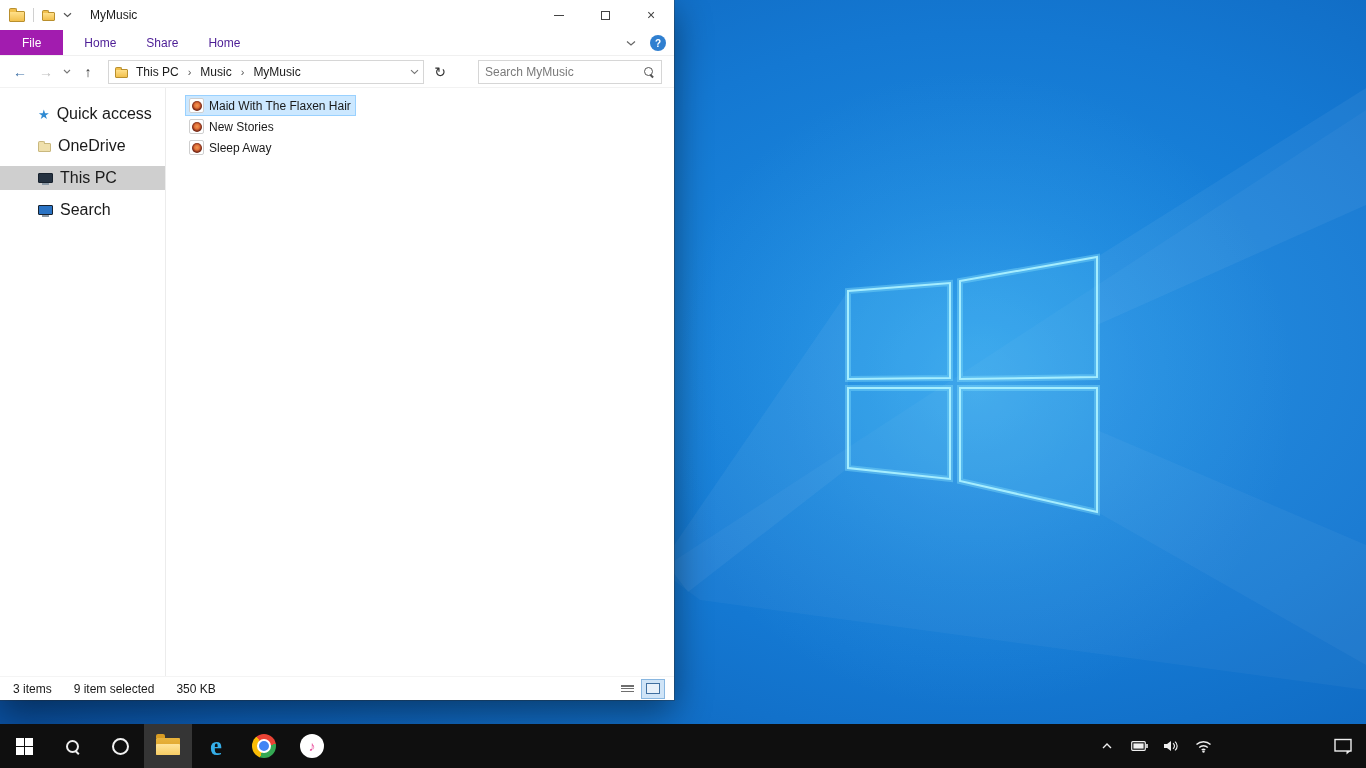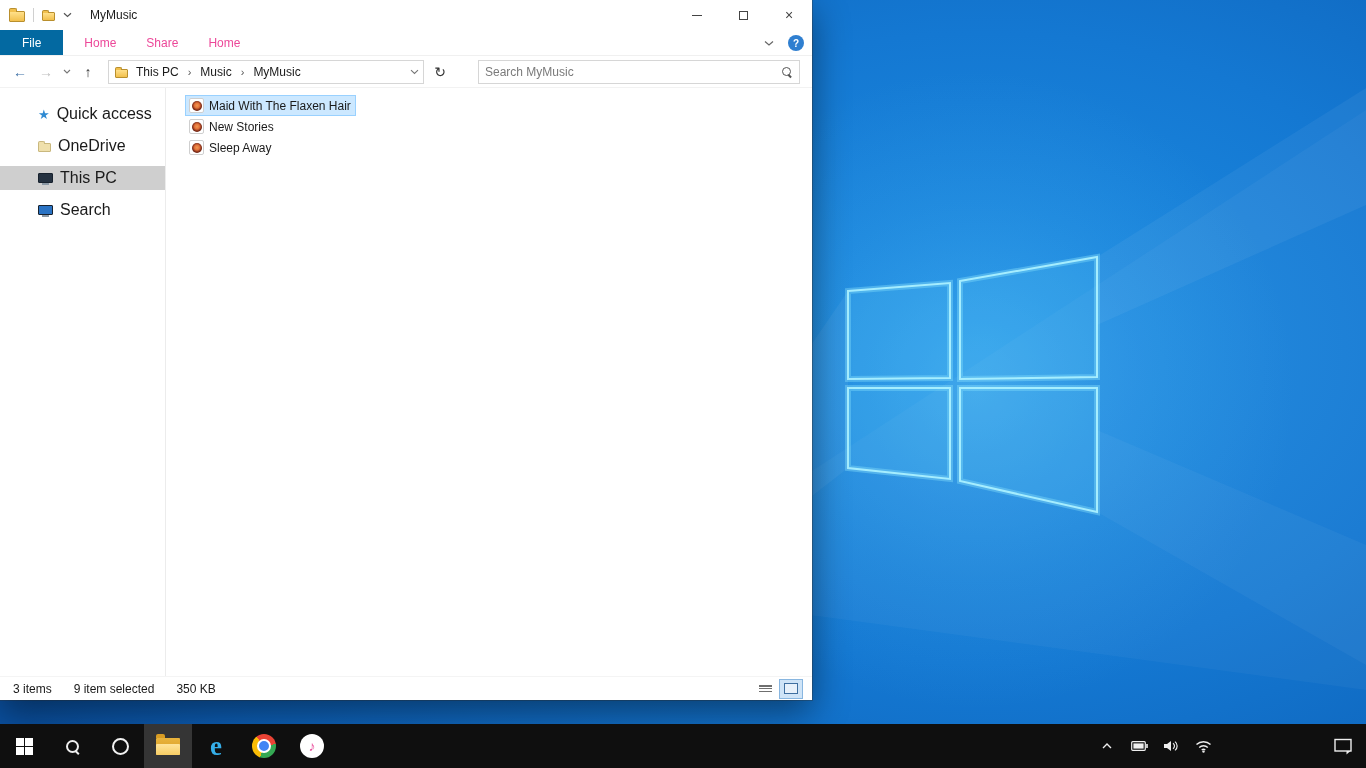--- a/index.html
+++ b/index.html
@@ -9,21 +9,21 @@
   
   .desktop {
     position:absolute; left:0; top:0; width:1366px; height:724px;
     background: radial-gradient(1100px 750px at 72% 48%, #1e8fe4 0%, #1478d2 42%, #0c5cb2 85%, #0a4f9e 100%);
     overflow:hidden;
   }
   .desktop svg { position:absolute; left:0; top:0; }
 
   
   .window {
-    position:absolute; left:0; top:0; width:812px; height:700px;
+    position:absolute; left:0; top:0; width:674px; height:700px;
     background:#fff;
     box-shadow: 0 12px 34px rgba(0,0,0,.45), 0 0 0 1px rgba(60,60,60,.35);
     display:flex; flex-direction:column;
   }
 
   
   .titlebar { height:30px; display:flex; align-items:center; flex:0 0 auto; }
   .titlebar .left { display:flex; align-items:center; gap:8px; padding-left:9px; }
   .qat-sep { width:1px; height:14px; background:#d0d0d0; }
   .title-text { margin-left:10px; font-size:12px; color:#1a1a1a; }
@@ -40,22 +40,22 @@
     background:#f2c04d; border:1px solid #b98f2d; border-bottom:0; border-radius:2px 2px 0 0; }
   .icon-folder.small { width:13px; height:9px; }
   .icon-folder.small::before { width:5px; height:2px; top:-3px; }
   .icon-folder.tan { background:#efe0ac; border-color:#c9b87e; }
   .icon-folder.tan::before { background:#efe0ac; border-color:#c9b87e; }
 
   .chev-svg { display:block; }
 
   
   .ribbon { height:26px; display:flex; align-items:stretch; position:relative; border-bottom:1px solid #f0f0f0; flex:0 0 auto; }
-  .tab { display:flex; align-items:center; padding:0 15px; font-size:12px; color:#ec4899; }
-  .tab.file { background:#0369a1; color:#fff; padding:0 22px; margin-right:6px; }
+  .tab { display:flex; align-items:center; padding:0 15px; font-size:12px; color:#4c1d95; }
+  .tab.file { background:#a21caf; color:#fff; padding:0 22px; margin-right:6px; }
   .ribbon-right { position:absolute; right:8px; top:0; height:26px; display:flex; align-items:center; gap:14px; }
   .help-circle { width:16px; height:16px; border-radius:50%; background:#2f7fd0; color:#fff;
     font-size:10px; font-weight:bold; display:flex; align-items:center; justify-content:center; }
 
   
   .navrow { height:32px; display:flex; align-items:center; padding:0 8px 0 8px; gap:2px; flex:0 0 auto; border-bottom:1px solid #f2f2f2; }
   .nav-btn { width:24px; height:24px; display:flex; align-items:center; justify-content:center; font-size:14px; }
   .nav-btn.fwd { color:#c0c0c0; }
   .nav-btn.back { color:#3b6ea5; }
   .nav-btn.up { color:#333; }

